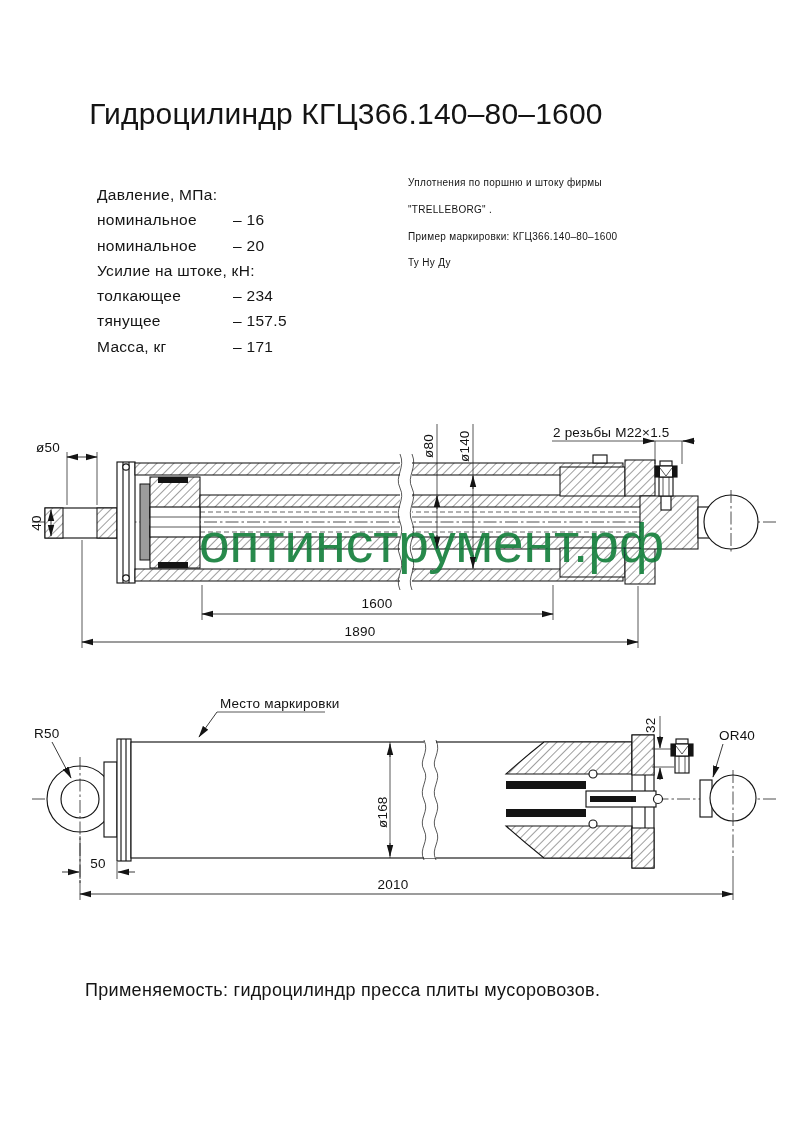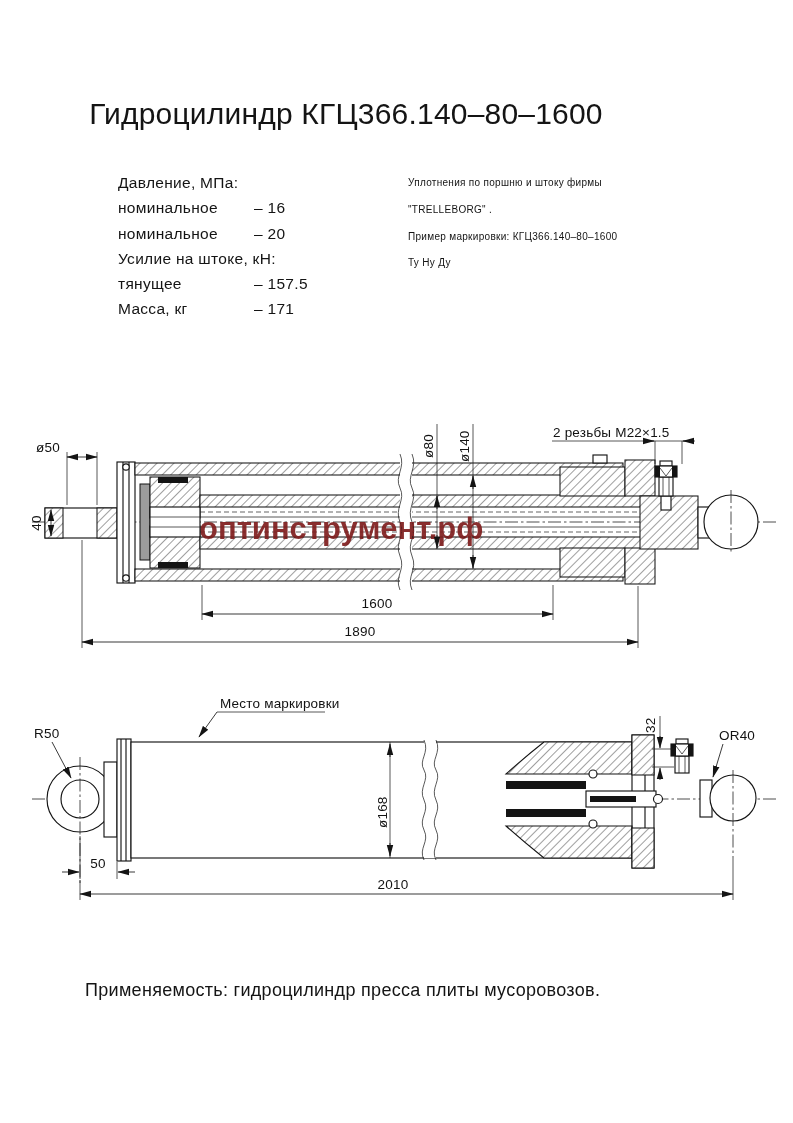--- a/index.html
+++ b/index.html
@@ -1,26 +1,26 @@
 <!DOCTYPE html>
 <html><head>
 <meta charset="utf-8">
 <style>
   html,body{margin:0;padding:0;background:#fff;}
   body{width:793px;height:1123px;position:relative;font-family:"Liberation Sans",sans-serif;color:#141414;overflow:hidden;}
   .abs{position:absolute;}
   #title{top:97px;left:0;width:692px;text-align:center;font-size:30px;letter-spacing:.2px;white-space:nowrap;}
-  #specs{left:97px;top:174px;font-size:15.5px;letter-spacing:.3px;margin-left:21px;}
+  #specs{left:97px;top:186px;font-size:15.5px;letter-spacing:.3px;}
   .spec-row{display:flex;height:25.3px;align-items:flex-start;}
   .spec-label{width:136px;flex:0 0 136px;white-space:nowrap;}
   .spec-value{white-space:nowrap;}
   #notes{left:408px;top:177px;font-size:10px;letter-spacing:.3px;}
   .note-line{height:26.8px;white-space:nowrap;}
   #footer-app{left:85px;top:980px;font-size:18px;letter-spacing:.3px;white-space:nowrap;}
-  #watermark{left:199px;top:511px;font-size:31px;color:#7f1d1d;opacity:.92;mix-blend-mode:darken;letter-spacing:0;white-space:nowrap;font-weight:bold;}
+  #watermark{left:199px;top:511px;font-size:55px;color:#15803d;opacity:.92;mix-blend-mode:darken;letter-spacing:0;white-space:nowrap;}
   svg{position:absolute;left:0;top:0;}
   .ln{stroke:#151515;stroke-width:1.15;fill:none}
   .lnf{stroke:#151515;stroke-width:1.15;fill:#fff}
   .hat{fill:url(#hatch);stroke:#151515;stroke-width:1.05}
   .thin{stroke:#222;stroke-width:.75;fill:none}
   .cl{stroke:#222;stroke-width:.8;fill:none;stroke-dasharray:13 3 2.5 3}
   .dsh{stroke:#222;stroke-width:.7;fill:none;stroke-dasharray:5 3}
   .dim{stroke:#161616;stroke-width:.85;fill:none}
   .blk{fill:#141414;stroke:none}
   .gry{fill:#9c9c9c;stroke:#151515;stroke-width:1}
@@ -43,20 +43,24 @@
     </div>
   <div class="spec-row">
       <span class="spec-label">номинальное</span>
       <span class="spec-value">– 20</span>
     </div>
   <div class="spec-row">
       <span class="spec-label">Усилие на штоке, кН:</span>
       <span class="spec-value"></span>
     </div>
   <div class="spec-row">
+      <span class="spec-label">толкающее</span>
+      <span class="spec-value">– 234</span>
+    </div>
+  <div class="spec-row">
       <span class="spec-label">тянущее</span>
       <span class="spec-value">– 157.5</span>
     </div>
   <div class="spec-row">
       <span class="spec-label">Масса, кг</span>
       <span class="spec-value">– 171</span>
     </div>
 </div>
 
 <div class="abs" id="notes">

